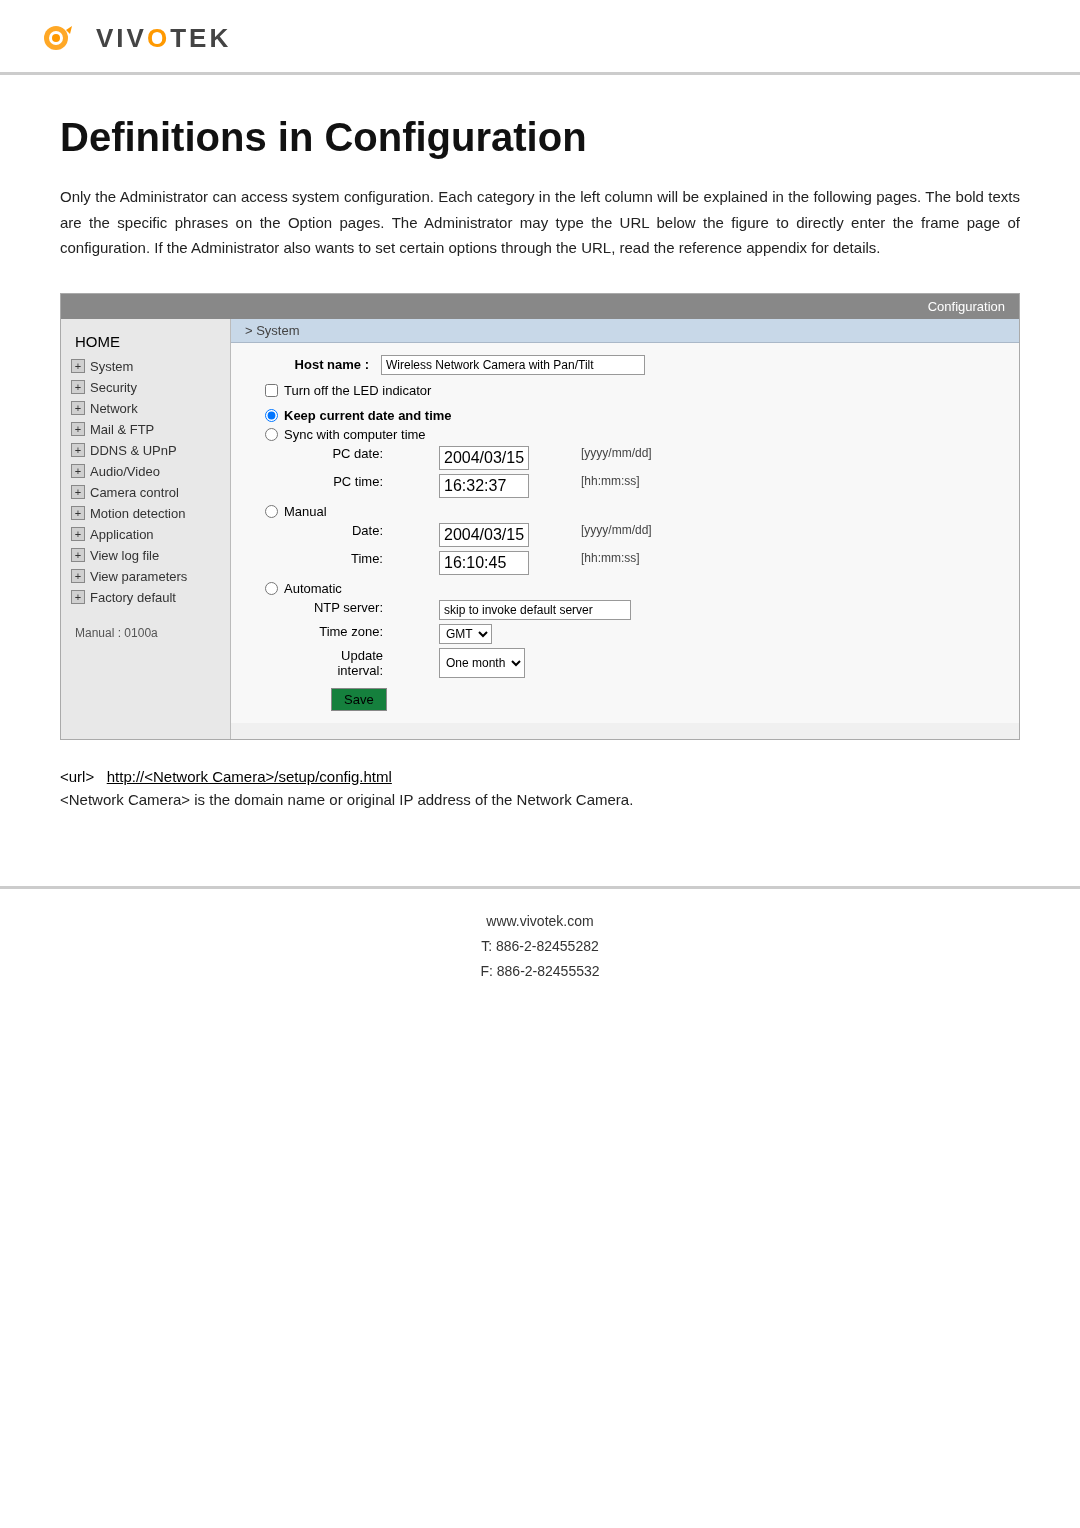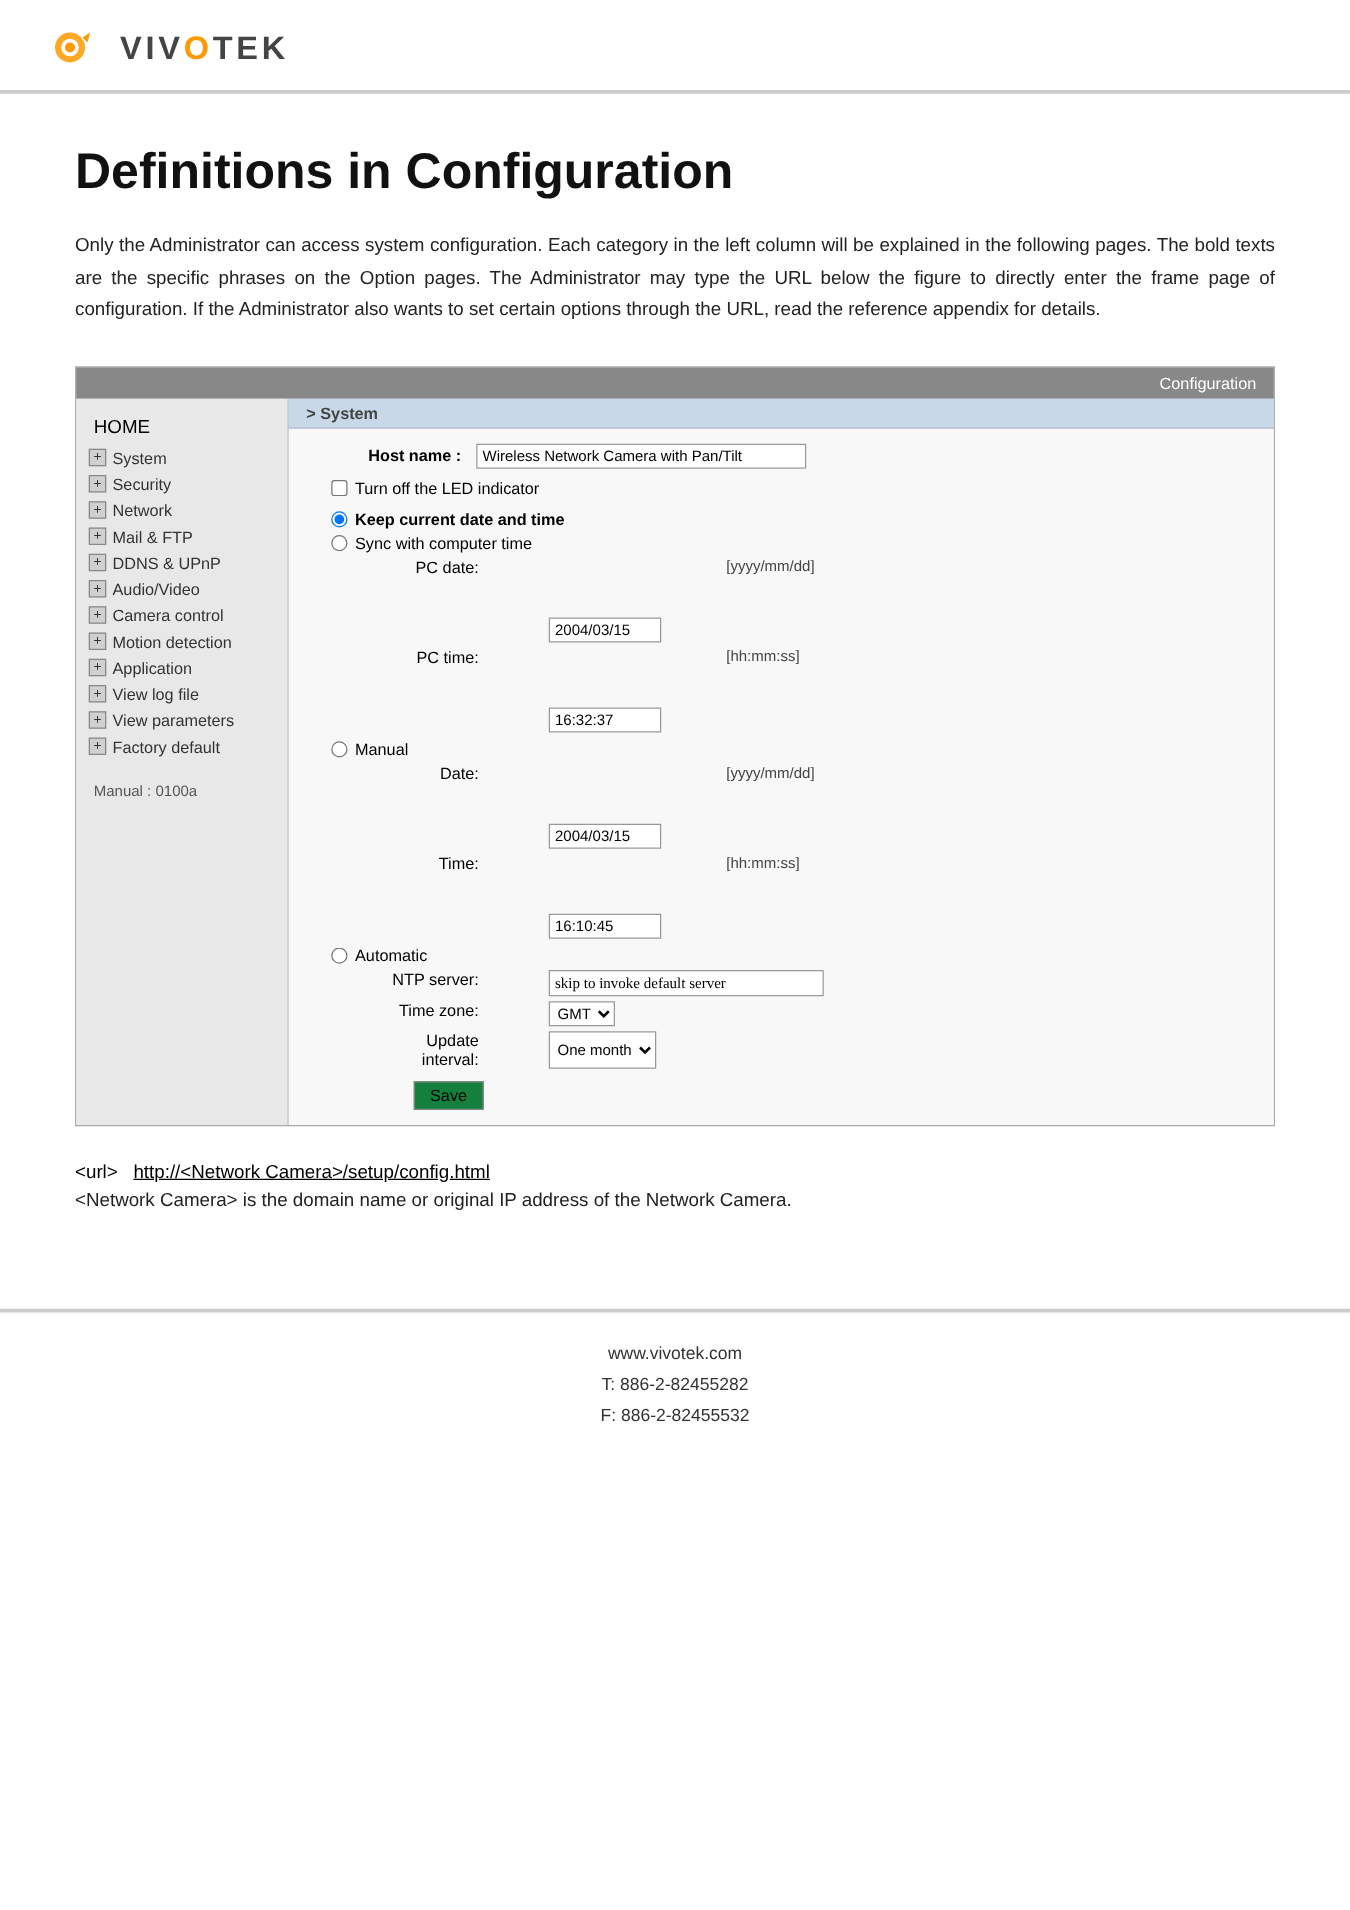--- a/index.html
+++ b/index.html
@@ -109,21 +109,21 @@
     
     .main-panel {
       flex: 1;
       padding: 0;
     }
 
     .system-bar {
       background: #c8d8e8;
       padding: 4px 14px;
       font-size: 13px;
-      font-weight: bold;
+      font-weight: normal;
       color: #444;
       border-bottom: 1px solid #aab8c8;
     }
 
     .form-area {
       padding: 12px 20px;
       background: #f8f8f8;
     }
 
     .form-row {
@@ -184,34 +184,32 @@
     .sub-label {
       width: 80px;
       text-align: right;
       padding-right: 8px;
     }
 
     .small-input {
       border: 1px solid #999;
       background: #fff;
       padding: 2px 4px;
-      font-size: 12px;
+      font-size: 16px;
       width: 90px;
-      margin-top: 48px;
     }
 
     .hint-text {
       font-size: 12px;
       color: #444;
       margin-left: 4px;
     }
 
     .ntp-input {
-      width: 220px;
-      font-family: Liberation Serif, serif;
+      width: 192px;
     }
 
     .select-field {
       border: 1px solid #999;
       background: #fff;
       font-size: 12px;
       padding: 1px 2px;
     }
 
     .save-btn {

